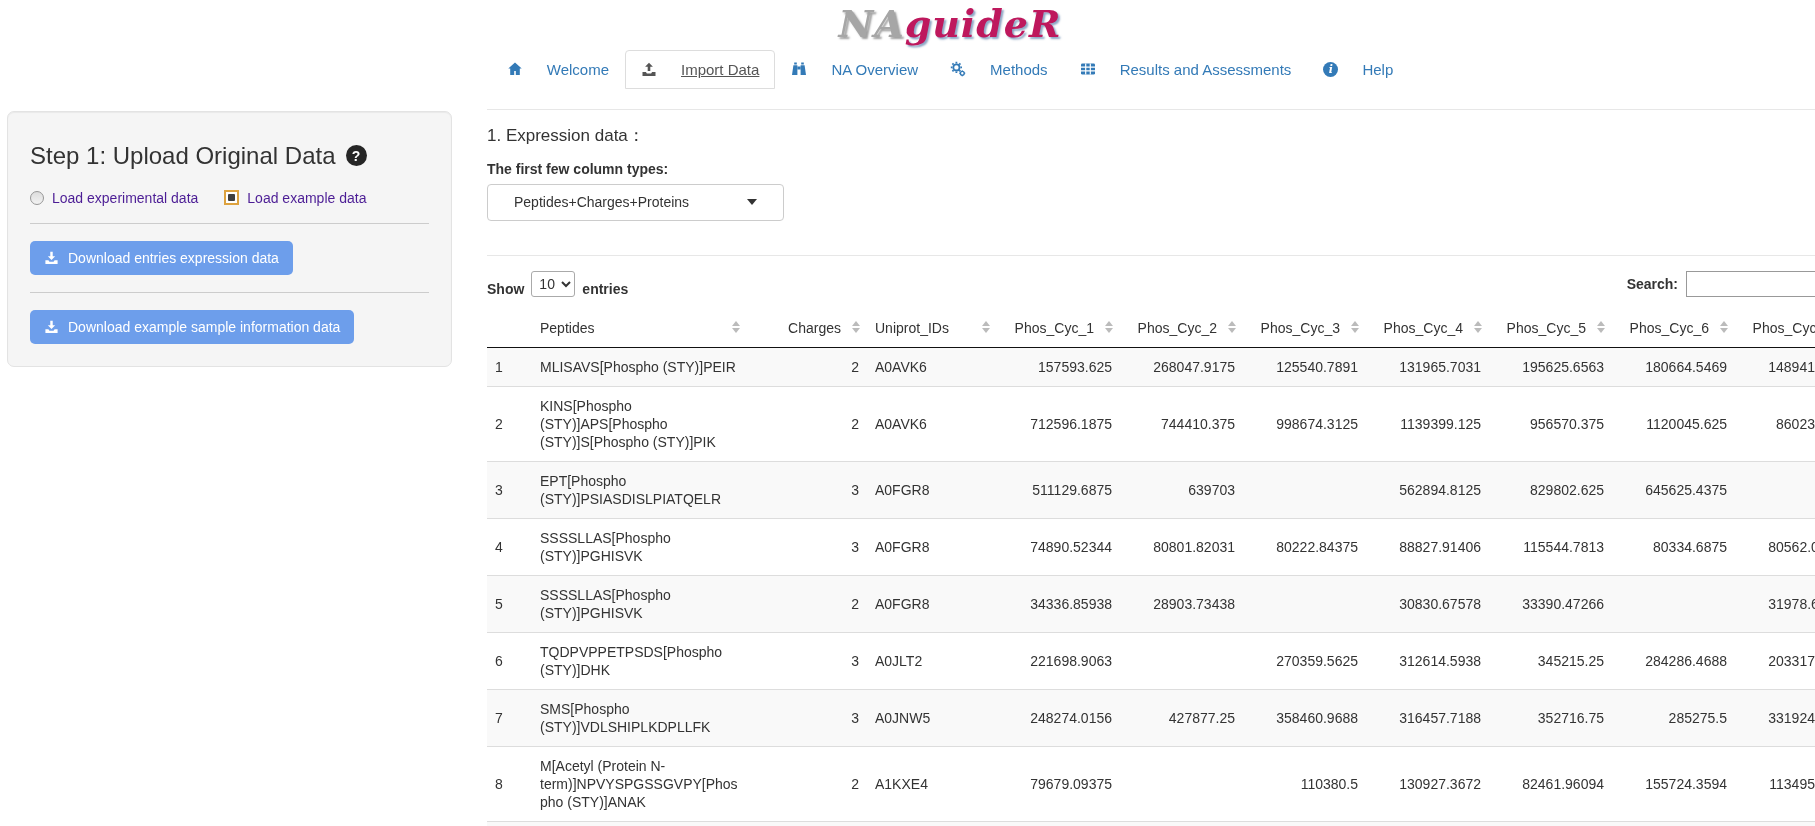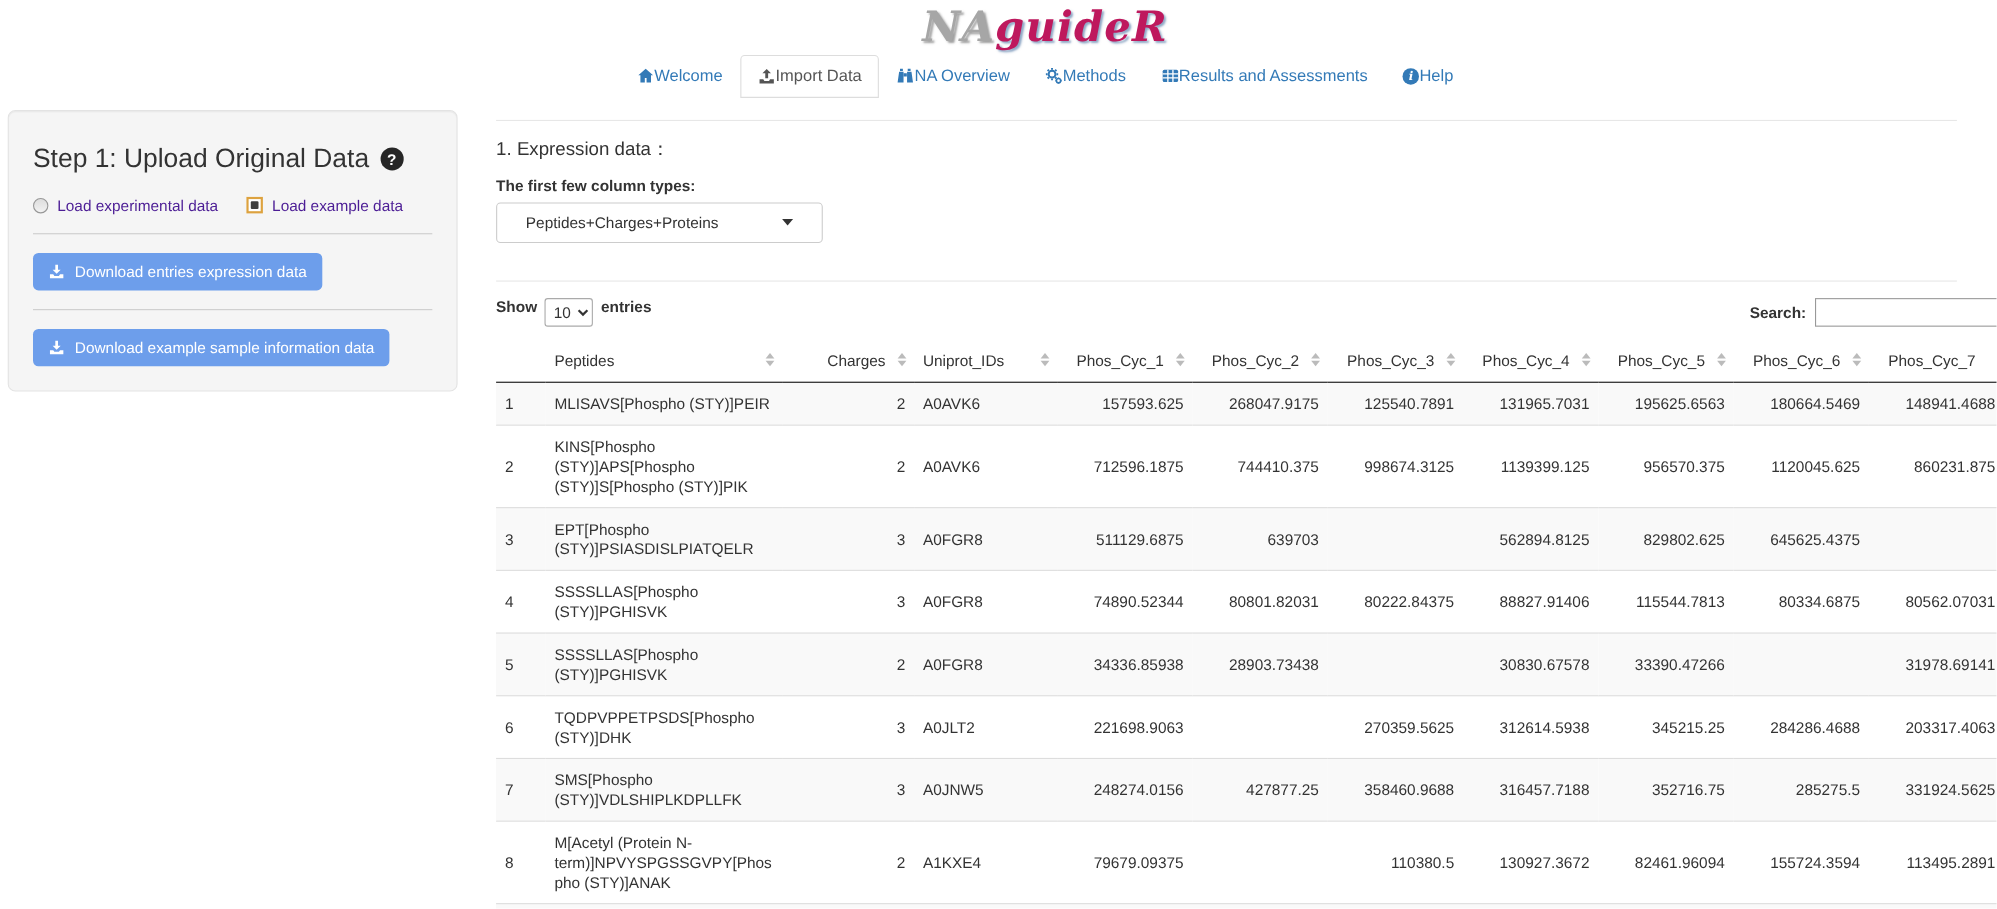--- a/index.html
+++ b/index.html
@@ -11,32 +11,32 @@
     font-size:14px;
   }
   
   .header-wrap { width:1900px; }
   .logo { text-align:center; padding-top:3px;
     font-family:"DejaVu Serif", serif; font-style:italic; font-weight:bold;
     font-size:38px; letter-spacing:1px; line-height:1.1; }
   .logo .logo-na { color:#a6a6a6; text-shadow:2px 2px 2px rgba(80,80,80,.55); }
   .logo .logo-rest { color:#be185d; text-shadow:2px 2px 2px rgba(30,80,140,.5); }
   .nav { display:flex; justify-content:center; align-items:flex-end; margin-top:2px; height:42px; }
-  .nav-item { display:flex; align-items:center; gap:0; padding:10px 15px;
+  .nav-item { display:flex; align-items:center; gap:24px; padding:10px 15px;
     color:#337ab7; font-size:15px; cursor:pointer;
     border:1px solid transparent; border-radius:4px 4px 0 0; background:transparent; }
-  .nav-item.active { color:#555; background:#fff; border-color:#ddd; }
+  .nav-item.active { color:#555; background:#fff; border-color:#ddd;text-decoration:underline; }
   .nav-icon { width:16px; height:16px; display:inline-flex; }
   .nav-icon svg { width:16px; height:16px; fill:currentColor; stroke:none; }
   .info-circle { width:15px; height:15px; border-radius:50%; background:#337ab7;
     color:#fff; font-size:11px; font-weight:bold; font-style:italic;
     display:inline-flex; align-items:center; justify-content:center; font-family:"DejaVu Serif",serif; }
   
   .content { display:flex; align-items:flex-start; }
-  .sidebar { flex:none; width:409px; margin-left:7px; margin-top:11px;border-radius:11px; }
+  .sidebar { flex:none; width:445px; margin-left:7px; margin-top:22px;border-radius:11px; }
   .panel { background:#f5f5f5; border:1px solid #e3e3e3; border-radius:7px;
     padding:18px 22px 22px 22px; box-shadow:inset 0 1px 1px rgba(0,0,0,.05); }
   .panel-title { font-size:24px; font-weight:500; color:#333;
     margin:12px 0 20px 0; display:flex; align-items:center; gap:10px; }
   .q-circle { width:21px; height:21px; border-radius:50%; background:#262626; color:#fff;
     font-size:14px; font-weight:bold; display:inline-flex; align-items:center; justify-content:center; flex:none; }
   .radios { display:flex; gap:26px; align-items:center; font-size:14px; color:#4c1d95; margin-bottom:10px; }
   .radio-row { display:flex; align-items:center; gap:8px; cursor:pointer; }
   .radio-off { width:14px; height:14px; border-radius:50%; border:1px solid #979797;
     background:linear-gradient(#ddd,#f2f2f2); flex:none; }
@@ -54,21 +54,21 @@
   .section-title { font-size:17px; font-weight:500; margin:14px 0 14px 0; color:#333; }
   .field-label { font-size:14px; font-weight:bold; margin:0 0 7px 0; }
   .select-box { width:297px; height:37px; border:1px solid #ccc; border-radius:4px;
     background:#fff; display:flex; align-items:center; justify-content:space-between;
     padding:0 26px; font-size:14px; color:#333; cursor:pointer; }
   .caret-down { width:0; height:0; border-left:5px solid transparent;
     border-right:5px solid transparent; border-top:6px solid #333; }
   .hr2 { margin-top:34px !important; }
   .dt-controls { width:1371px; display:flex; justify-content:space-between; align-items:center;
     margin:15px 0 12px 0; font-weight:bold; color:#333; }
-  .dt-length { display:flex; align-items:flex-start; gap:7px; }
+  .dt-length { display:flex; align-items:flex-end; gap:7px; }
   .dt-length select { border:1px solid #aaa; border-radius:3px; padding:3px 3px;
     font-size:14px; color:#333; background:#fff; font-family:"Liberation Sans",sans-serif; }
   .dt-search { display:flex; align-items:center; gap:8px; }
   .dt-search input { border:1px solid #999; width:172px; height:26px; padding:2px 6px;
     font-size:14px; font-family:"Liberation Sans",sans-serif; }
   
   table.dt { width:1371px; table-layout:fixed; border-collapse:collapse; font-size:14px; color:#333; }
   table.dt th { font-weight:normal; padding:10px 26px 10px 8px; position:relative;
     border-bottom:1px solid #111; line-height:18px; cursor:pointer; }
   th.h-char { text-align:left; }

